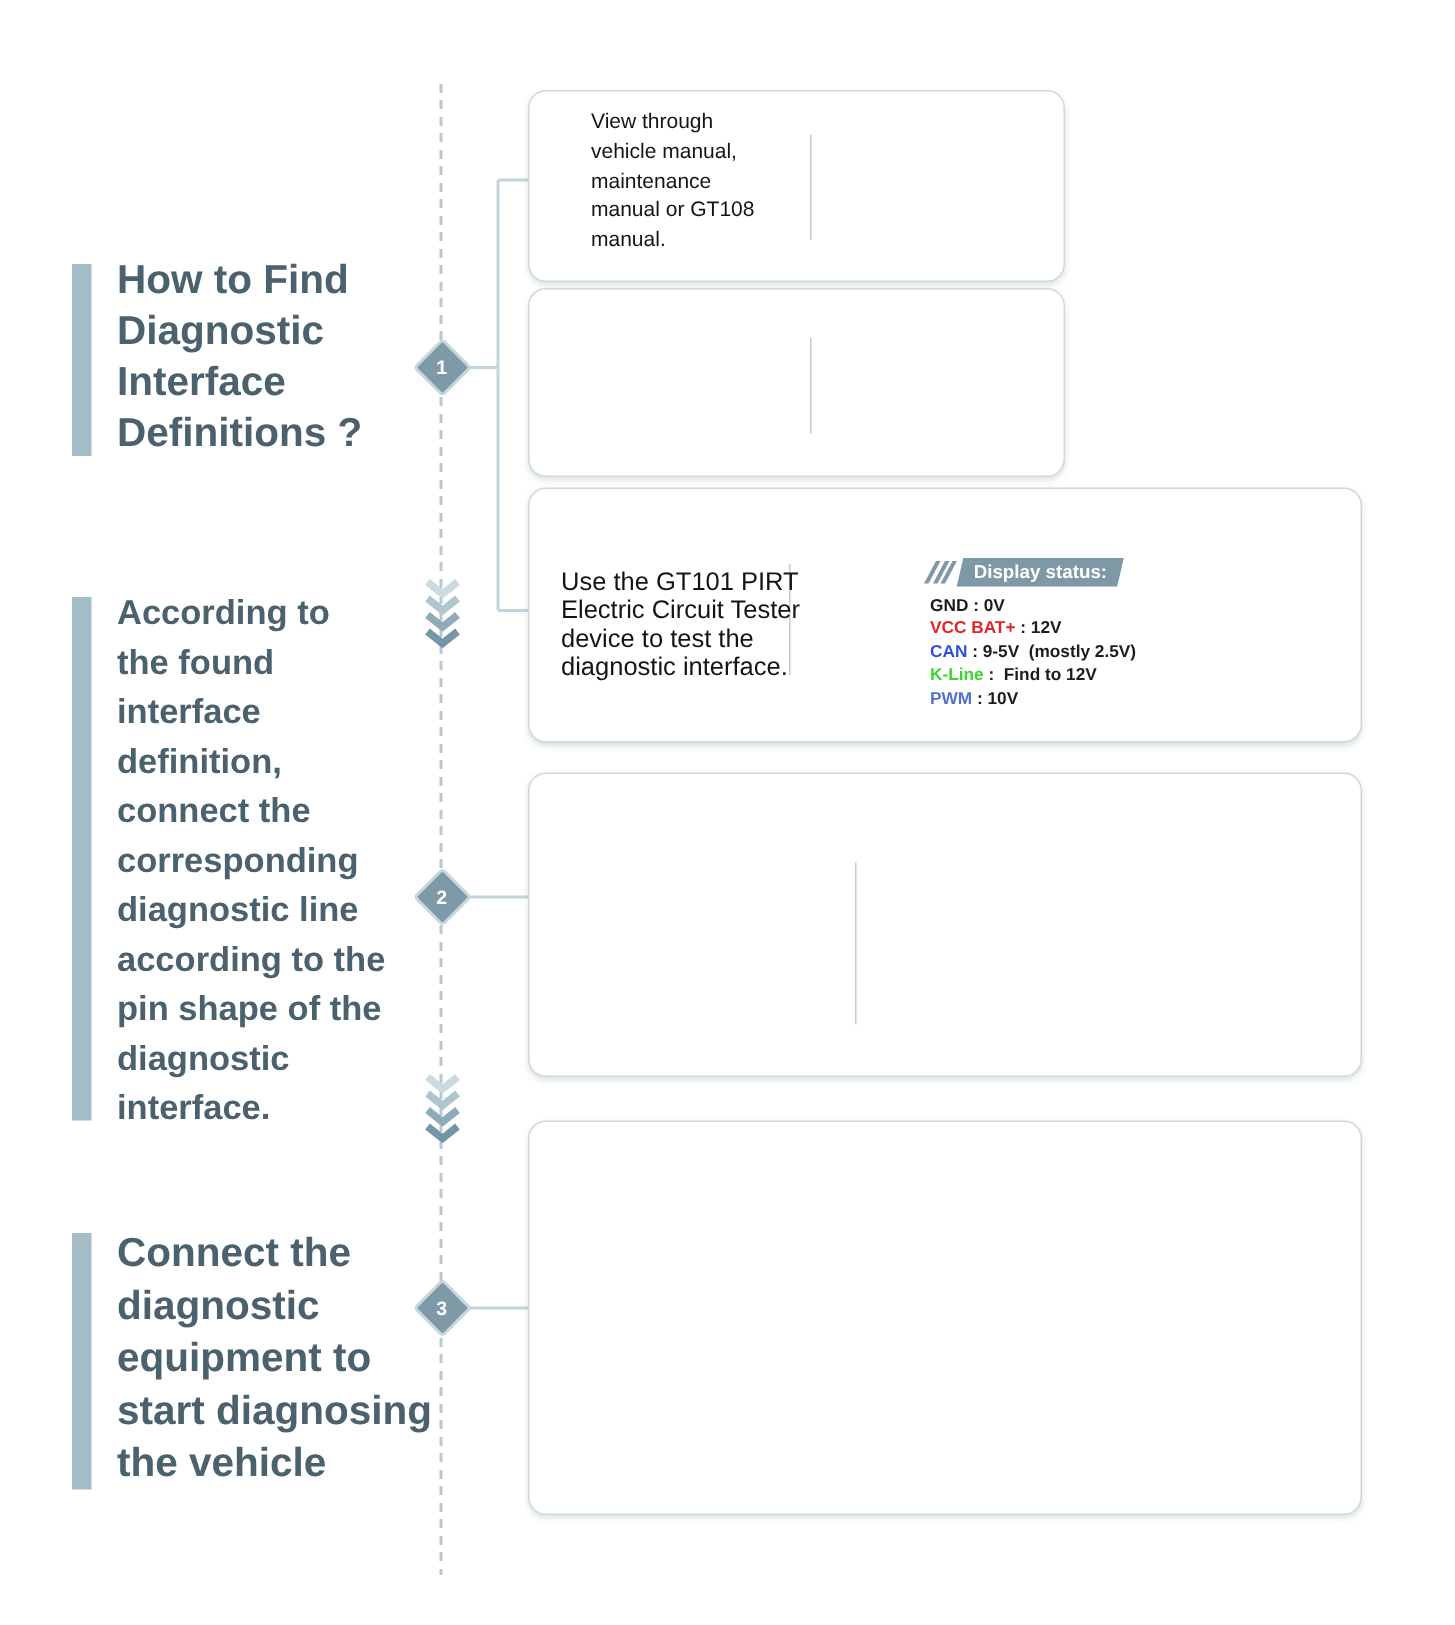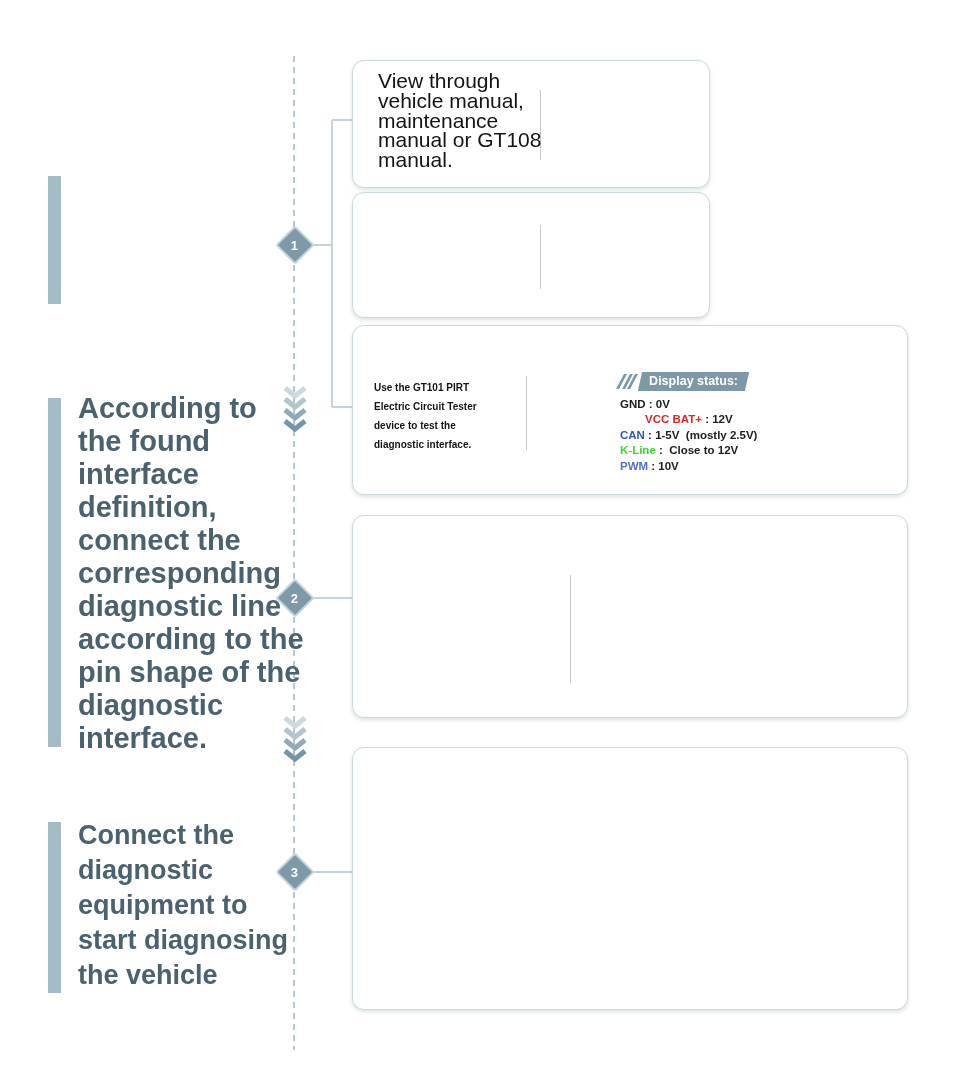--- a/index.html
+++ b/index.html
@@ -6,43 +6,43 @@
   #canvas{position:relative;width:970px;height:1083px;background:#fff;overflow:hidden;
           font-family:"Liberation Sans","DejaVu Sans",sans-serif;}
   .dash{position:absolute;left:293px;top:56px;width:2px;height:994px;
         background-image:repeating-linear-gradient(to bottom,var(--c-dash,#b3c8d1) 0 6px,transparent 6px 11px);}
   .bar{position:absolute;width:13px;background:var(--c-bar,#a4bcc6);}
   #bar1{left:48px;top:176px;height:128px}
   #bar2{left:48px;top:398px;height:349px}
   #bar3{left:48px;top:822px;height:171px}
   .step-title{position:absolute;left:78px;color:var(--c-heading,#4b616d);font-weight:bold;white-space:pre;}
   #title1{top:169px;font-size:27px;line-height:34px}
-  #title2{top:392px;font-size:29px;line-height:33px}
+  #title2{top:392px;font-size:23px;line-height:33px}
   #title3{top:818px;font-size:27px;line-height:35px}
   .diamond{position:absolute;width:24px;height:24px;background:var(--c-diamond,#7e9aa8);
            border:2px solid var(--c-diamond-border,#c6d6dd);border-radius:3px;
            transform:rotate(45deg);display:flex;align-items:center;justify-content:center;}
   .dnum{transform:rotate(-45deg);color:#fff;font-size:13px;font-weight:bold;}
   #d1{left:281px;top:231px} #d2{left:281px;top:584px} #d3{left:281px;top:858px}
   .box{position:absolute;background:#fff;border:1.5px solid var(--c-border,#ccd9dd);
        border-radius:12px;box-shadow:0 2px 4px rgba(150,170,178,.35);}
   #box1{left:352px;top:60px;width:356px;height:126px}
   #box2{left:352px;top:192px;width:356px;height:124px}
   #box3{left:352px;top:325px;width:554px;height:168px}
   #box4{left:352px;top:515px;width:554px;height:201px}
   #box5{left:352px;top:747px;width:554px;height:261px}
   .vdiv{position:absolute;width:1px;background:#c9c9c9;}
   #div1{left:540px;top:90px;height:70px}
   #div2{left:540px;top:225px;height:64px}
   #div3{left:526px;top:376px;height:74px}
   #div4{left:570px;top:575px;height:108px}
   .box-text{position:absolute;color:#141414;white-space:pre;}
-  #text1{left:378px;top:71px;font-size:21px;line-height:19.8px}
+  #text1{left:394px;top:71px;font-size:14px;line-height:19.8px}
   #text2{left:378px;top:230px;font-size:16.5px;line-height:19.8px}
-  #text3{left:374px;top:378px;font-size:10px;line-height:19px;font-weight:700}
+  #text3{left:374px;top:378px;font-size:17px;line-height:19px;font-weight:400}
   #text4{left:374px;top:579px;font-size:13.5px;line-height:19.5px;font-weight:600}
   .status{position:absolute;left:620px;top:371px;}
   .status-head{display:flex;align-items:center;height:20px;}
   .slash{width:3px;height:15px;background:var(--c-status,#7e98a6);transform:skewX(-28deg);margin-right:2.5px;}
   .status-label{background:var(--c-status,#7e98a6);color:#fff;font-size:12.5px;font-weight:600;
                 padding:2px 9px 3px;transform:skewX(-13deg);margin-left:3px;}
   .status-label>span{display:inline-block;transform:skewX(13deg);}
   #status-items{margin-top:6px;}
   .status-line{font-size:11.5px;font-weight:600;line-height:15.4px;color:#1c1c1c;white-space:pre;}
   #art{position:absolute;left:0;top:0;pointer-events:none;}
@@ -298,20 +298,24 @@
         <circle cx="801" cy="949" r="4" fill="#cfcfcf"></circle>
       <path d="M719,936 h7 M719,939.5 h7 M719,943 h7" stroke="#b5b5b5" stroke-width="1.2"></path>
       <path d="M728,932 l8,-1.5" stroke="#d9d9d9" stroke-width="2"></path>
     </g>
   </svg>
 
   <div class="bar" id="bar1"></div>
   <div class="bar" id="bar2"></div>
   <div class="bar" id="bar3"></div>
 
+  <div class="step-title" id="title1">How to Find
+Diagnostic
+Interface
+Definitions ?</div>
   <div class="step-title" id="title2">According to
 the found
 interface
 definition,
 connect the
 corresponding
 diagnostic line
 according to the
 pin shape of the
 diagnostic
@@ -357,20 +361,20 @@
     <div class="status-head">
       <div class="slash"></div>
       <div class="slash"></div>
       <div class="slash"></div>
       <div class="status-label">
         <span>Display status:</span>
       </div>
     </div>
     <div id="status-items">
         <div class="status-line"><span style="color: rgb(26, 26, 26); text-align: center;">GND</span><span> : 0V</span></div>
-        <div class="status-line"><span style="color: rgb(224, 37, 37); margin-left: 25px;">VCC BAT+</span><span> : 12V</span></div>
-        <div class="status-line"><span style="color: rgb(44, 80, 221);">CAN</span><span> : 1-5V  (mostly 2.5V)</span></div>
-        <div class="status-line"><span style="color: rgb(62, 213, 47);">K-Line</span><span> :  Close to 12V</span></div>
+        <div class="status-line"><span style="color: rgb(224, 37, 37);">VCC BAT+</span><span> : 12V</span></div>
+        <div class="status-line"><span style="color: rgb(44, 80, 221);">CAN</span><span> : 9-5V  (mostly 2.5V)</span></div>
+        <div class="status-line"><span style="color: rgb(62, 213, 47);">K-Line</span><span> :  Find to 12V</span></div>
         <div class="status-line"><span style="color: rgb(84, 114, 204);">PWM</span><span> : 10V</span></div>
       </div>
   </div>
 
 </div>
 
 </body></html>

